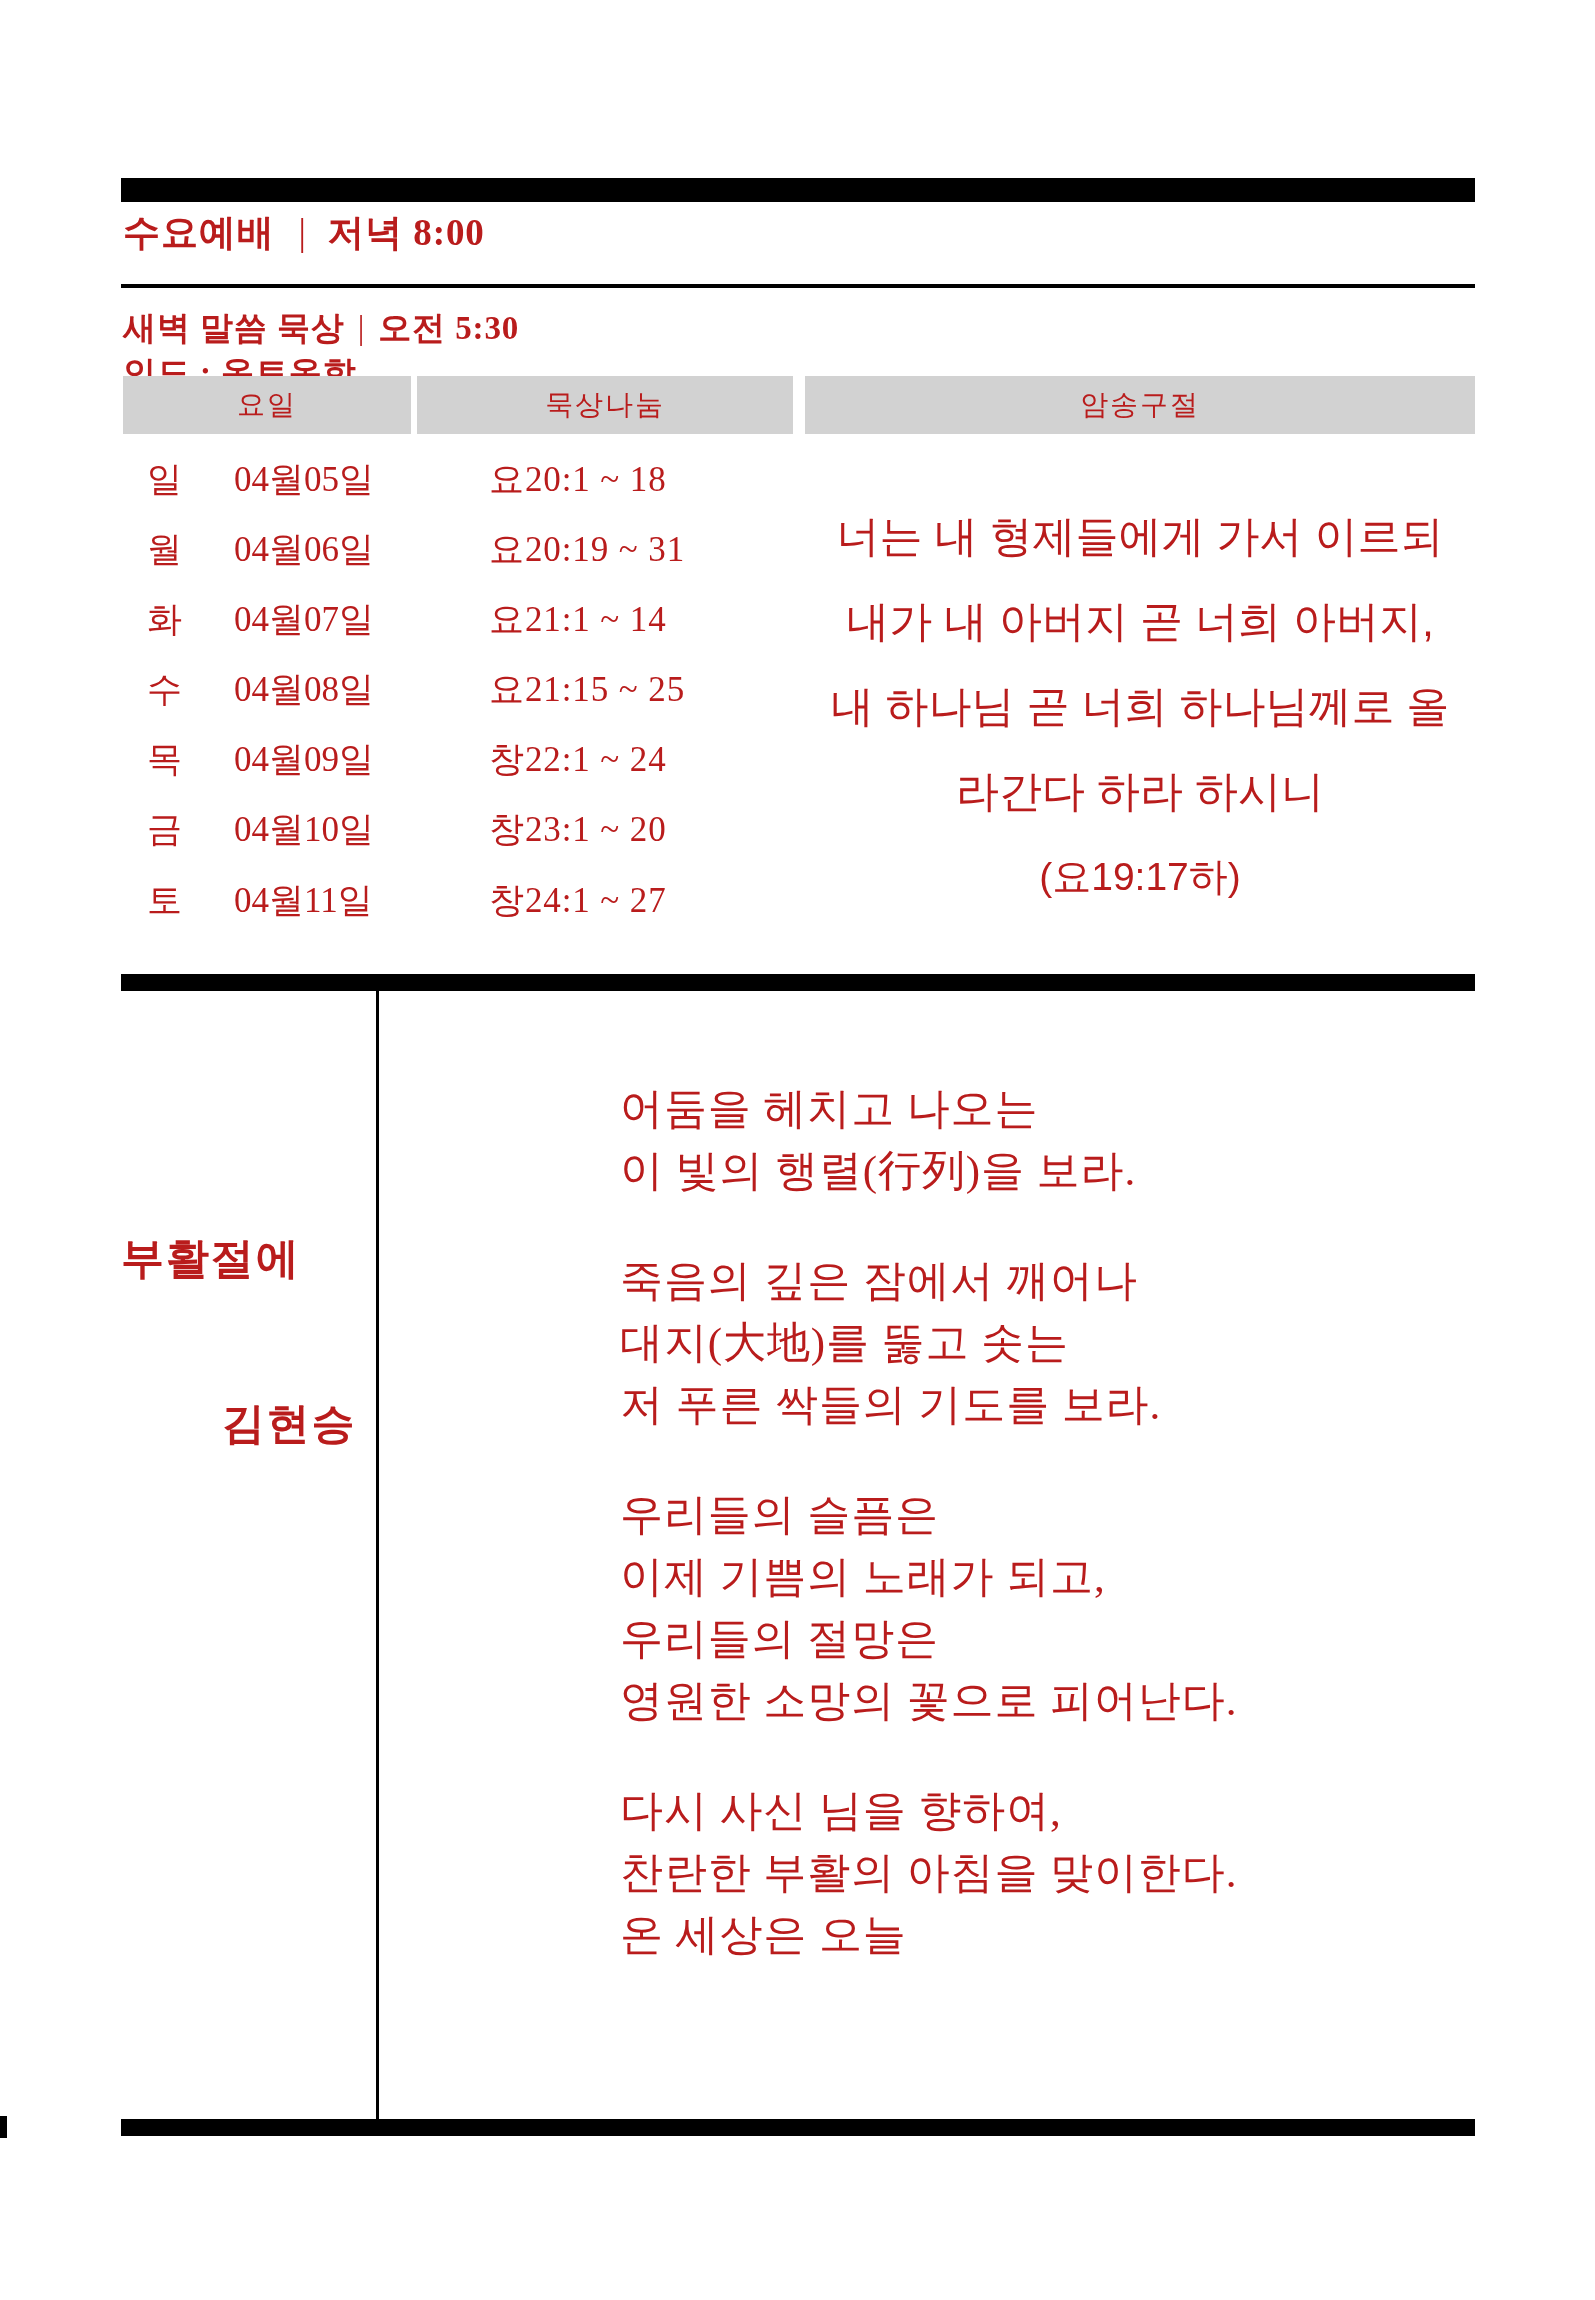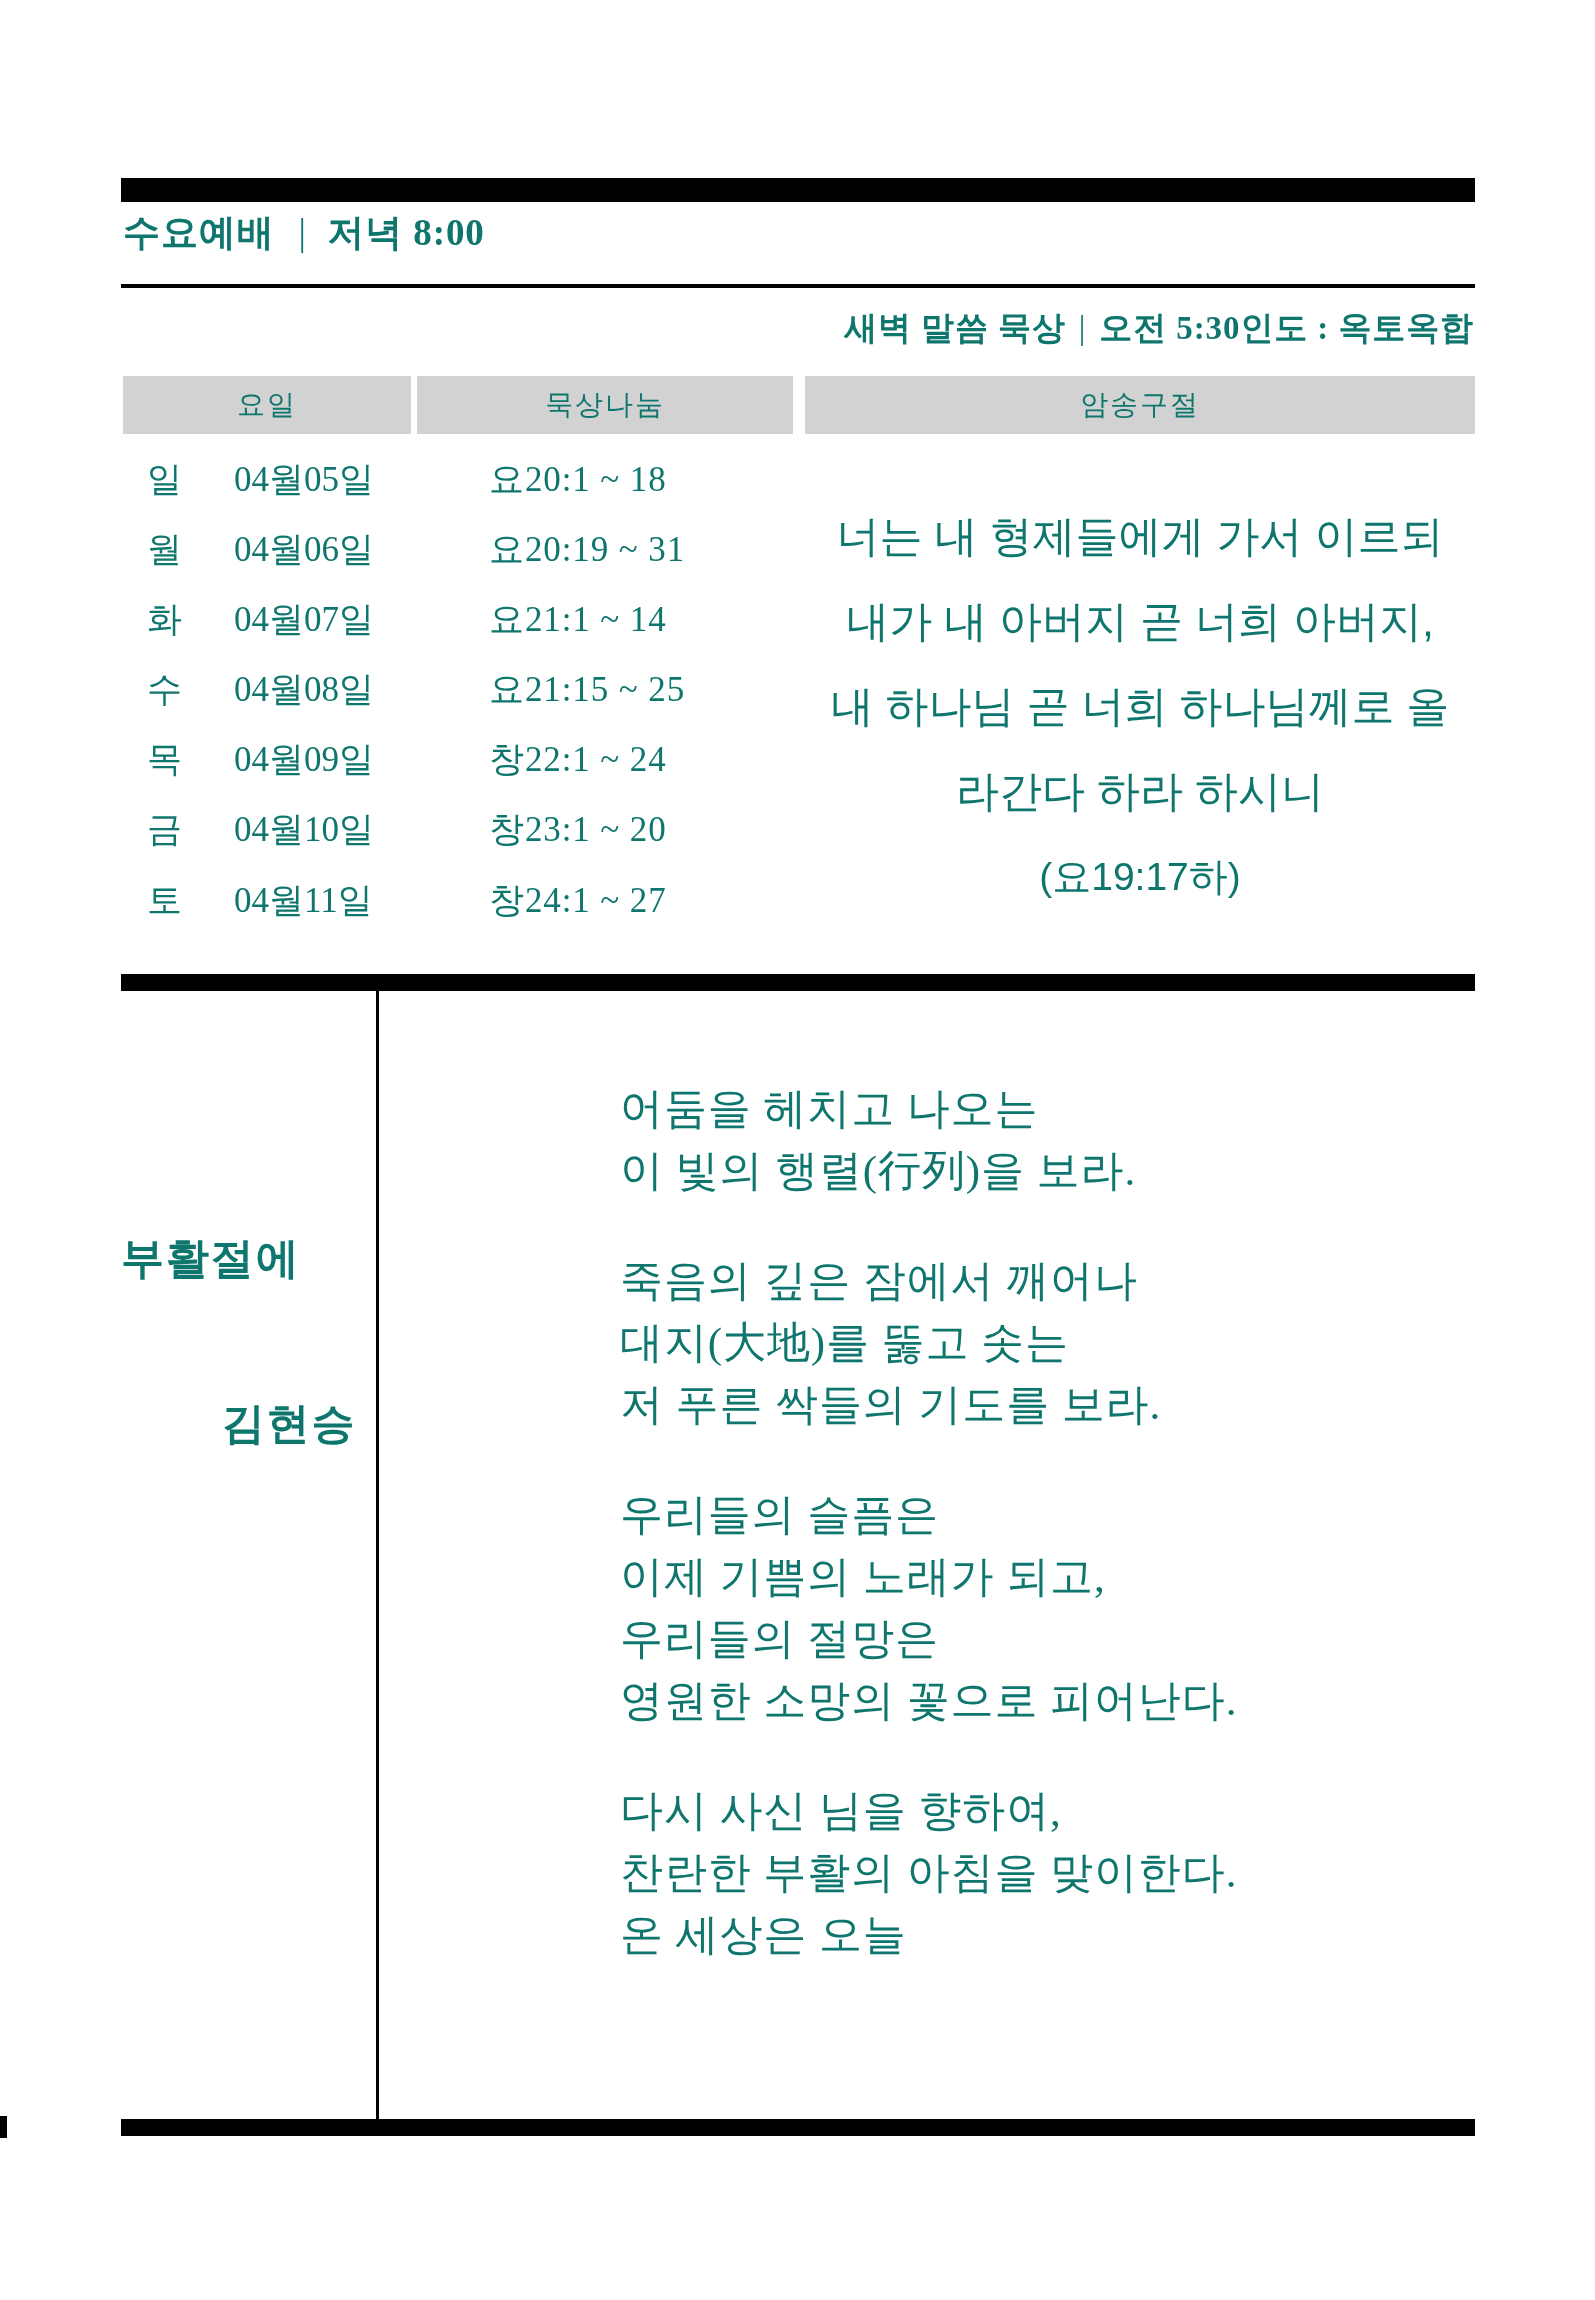--- a/index.html
+++ b/index.html
@@ -1,37 +1,37 @@
 <!DOCTYPE html>
 <html style="font-size:15px"><head>
 <meta charset="utf-8">
 <style>
   html,body{margin:0;padding:0;background:#888;}
   .page{
     position:relative;
     width:1595px;height:2300px;
     background:#ffffff;
     font-family:"Liberation Serif", serif;
-    color:#0f766e;
+    color:#b91c1c;
     overflow:hidden;
   }
   .abs{position:absolute;}
   .bar{position:absolute;background:#000;}
   .top-bar{left:121px;top:178px;width:1354px;height:24px;}
   .thin-rule{left:121px;top:284px;width:1354px;height:3.7px;}
   .mid-bar{left:121px;top:974px;width:1354px;height:16.7px;}
   .bottom-bar{left:121px;top:2119px;width:1354px;height:16.7px;}
   .left-tick{left:0;top:2116px;width:7.4px;height:22px;}
   .v-line{left:376px;top:991px;width:2.8px;height:1133px;background:#000;position:absolute;}
 
   .title-row{left:123px;top:208px;font-size:37px;font-weight:700;letter-spacing:0.9px;}
   .title-row .sep{margin:0 20.4px 0 24px;font-weight:400;}
 
   .dawn-row{left:123px;top:306px;width:1351px;display:flex;justify-content:flex-end;
-            font-size:33px;font-weight:700;letter-spacing:0.9px;}
+            font-size:33px;font-weight:700;letter-spacing:0.9px;flex-direction:column;}
   .dawn-row .sep{margin:0 13px;font-weight:400;}
 
   .hdr-box{position:absolute;top:376px;height:58px;background:#d2d2d2;
            display:flex;align-items:center;justify-content:center;
            font-size:28px;letter-spacing:1.9px;}
   .hdr-yoil{left:123px;width:288px;}
   .hdr-muksang{left:417px;width:376px;}
   .hdr-amsong{left:805px;width:670px;}
 
   .t-row{position:absolute;left:123px;width:686px;height:48px;font-size:35px;}

